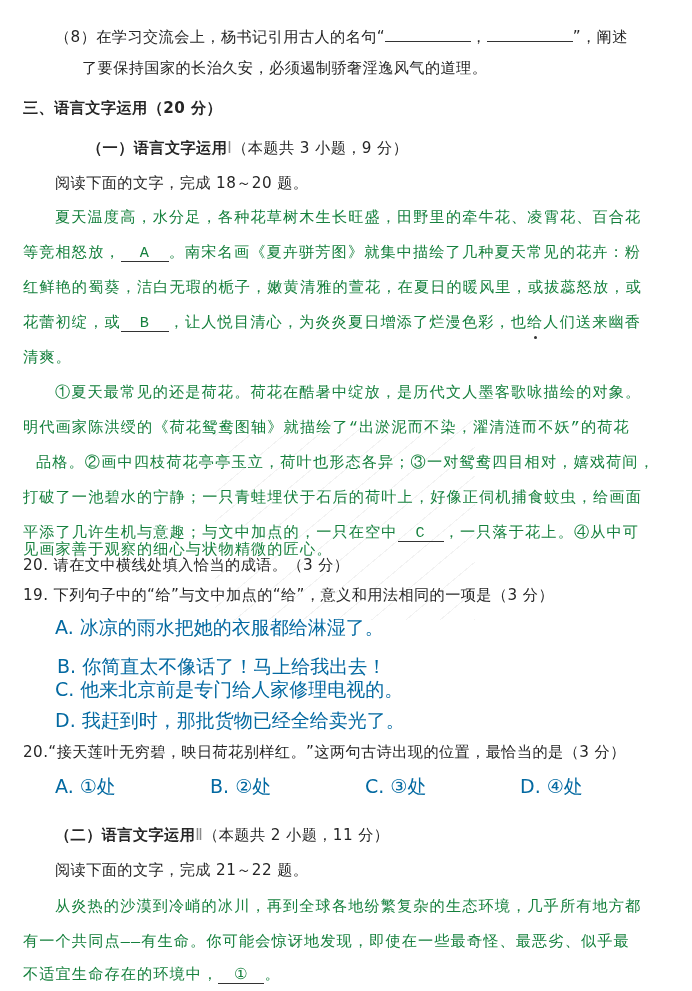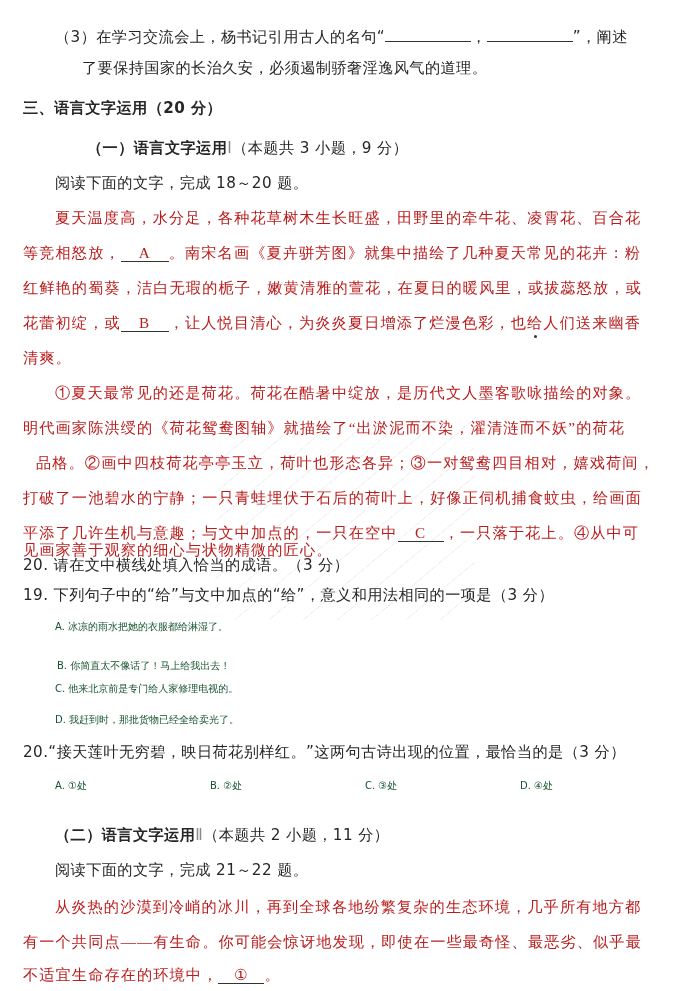--- a/index.html
+++ b/index.html
@@ -1,38 +1,38 @@
 <!DOCTYPE html>
 <html><head>
 <meta charset="utf-8">
 <style>
   html, body { margin: 0; padding: 0; background: #ffffff; }
   body { width: 692px; height: 991px; position: relative; overflow: hidden;
          font-family: "DejaVu Serif", "Liberation Serif", serif; color: #1e1e1e; }
   .line { position: absolute; white-space: nowrap; font-size: 15.2px; line-height: 20px; }
-  .kai { font-family: Liberation Serif, serif; letter-spacing: 1.1px; color: #b91c1c; }
+  .kai { font-family: Liberation Mono, monospace; letter-spacing: 1.1px; color: #15803d; }
   .song { font-family: "DejaVu Sans", sans-serif; letter-spacing: 0.4px; color: #262626; }
   .bold { font-weight: bold; }
   .blank { display: inline-block; border-bottom: 1.3px solid #333; text-align: center; height: 18px; vertical-align: baseline; }
   .dot { position: relative; }
   .dot::after { content: ""; position: absolute; left: 50%; bottom: -7px; width: 3px; height: 3px; margin-left: -1.5px; border-radius: 50%; background: #333; }
   .faint { color: #8a8a8a; }
-  .opt { position: absolute; white-space: nowrap; font-size: 10px; line-height: 20px; font-family: "DejaVu Sans", sans-serif; color: #14532d; }
+  .opt { position: absolute; white-space: nowrap; font-size: 19px; line-height: 20px; font-family: "DejaVu Sans", sans-serif; color: #0369a1; }
   .watermark { position: absolute; left: 215px; top: 420px; width: 260px; height: 200px; opacity: 0.05; pointer-events: none;
                background: repeating-linear-gradient(-40deg, #000 0 1px, transparent 1px 22px); }
 </style>
 </head>
 <body>
 
 <div>
 
   <div class="watermark"></div>
 
   <div class="line song" style="left:55px; top:23px;">
-    <span>（3）在学习交流会上，杨书记引用古人的名句“</span><span class="blank" style="width:86px;"></span><span>，</span><span class="blank" style="width:86px;"></span><span>”，阐述</span>
+    <span>（8）在学习交流会上，杨书记引用古人的名句“</span><span class="blank" style="width:86px;"></span><span>，</span><span class="blank" style="width:86px;"></span><span>”，阐述</span>
   </div>
   <div class="line song" style="left:82px; top:58px;">了要保持国家的长治久安，必须遏制骄奢淫逸风气的道理。</div>
 
   <div class="line song bold" style="left:23px; top:98px;">三、语言文字运用（20 分）</div>
 
   <div class="line song" style="left:55px; top:138px;margin-left:32px;">
     <span class="bold">（一）语言文字运用</span><span class="faint">Ⅰ</span><span>（本题共 3 小题，9 分）</span>
   </div>
   <div class="line song" style="left:55px; top:173px;">阅读下面的文字，完成 18～20 题。</div>
 

